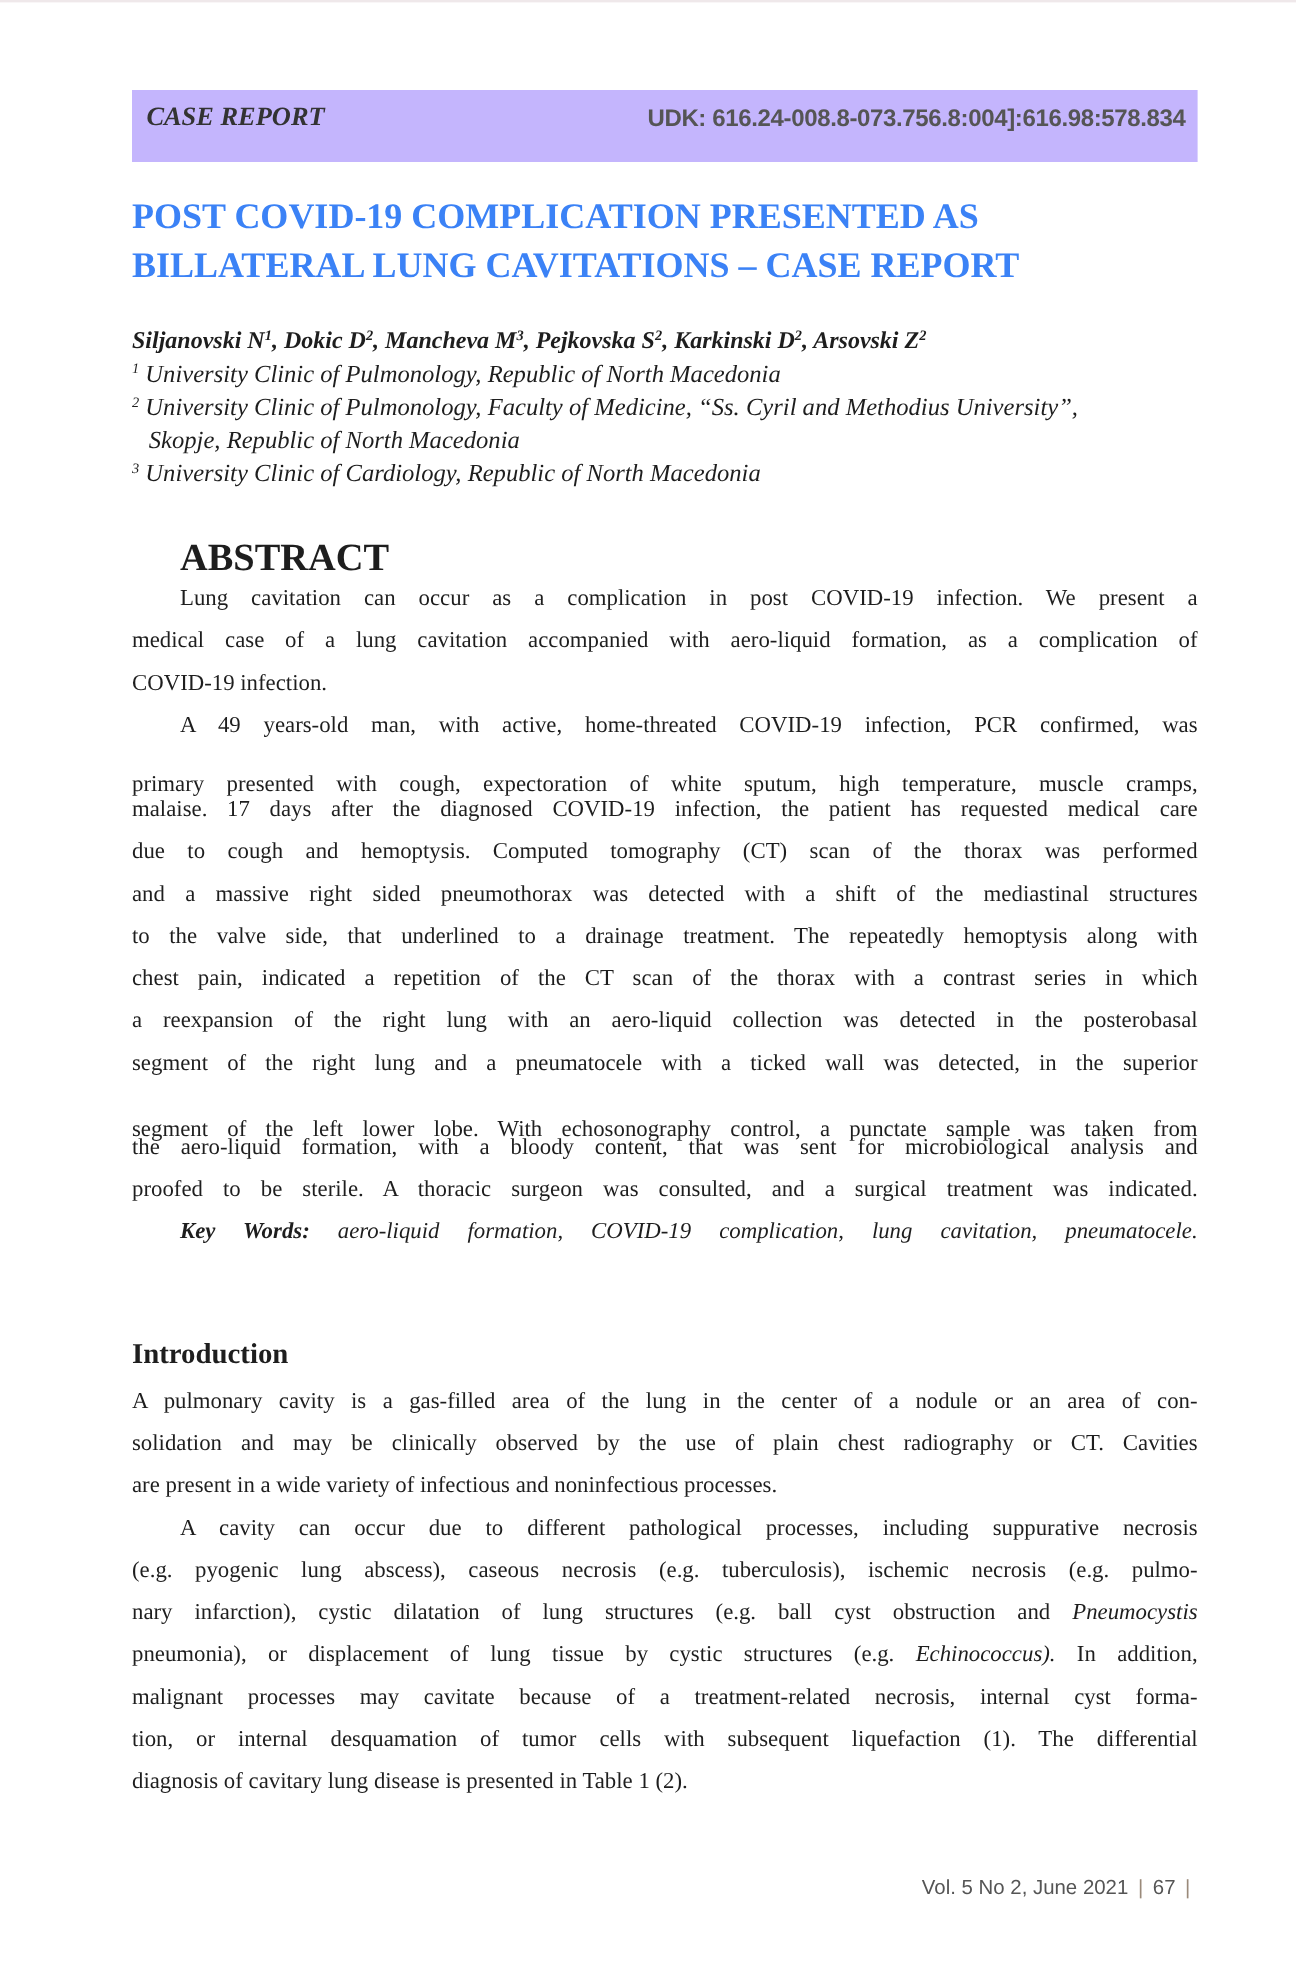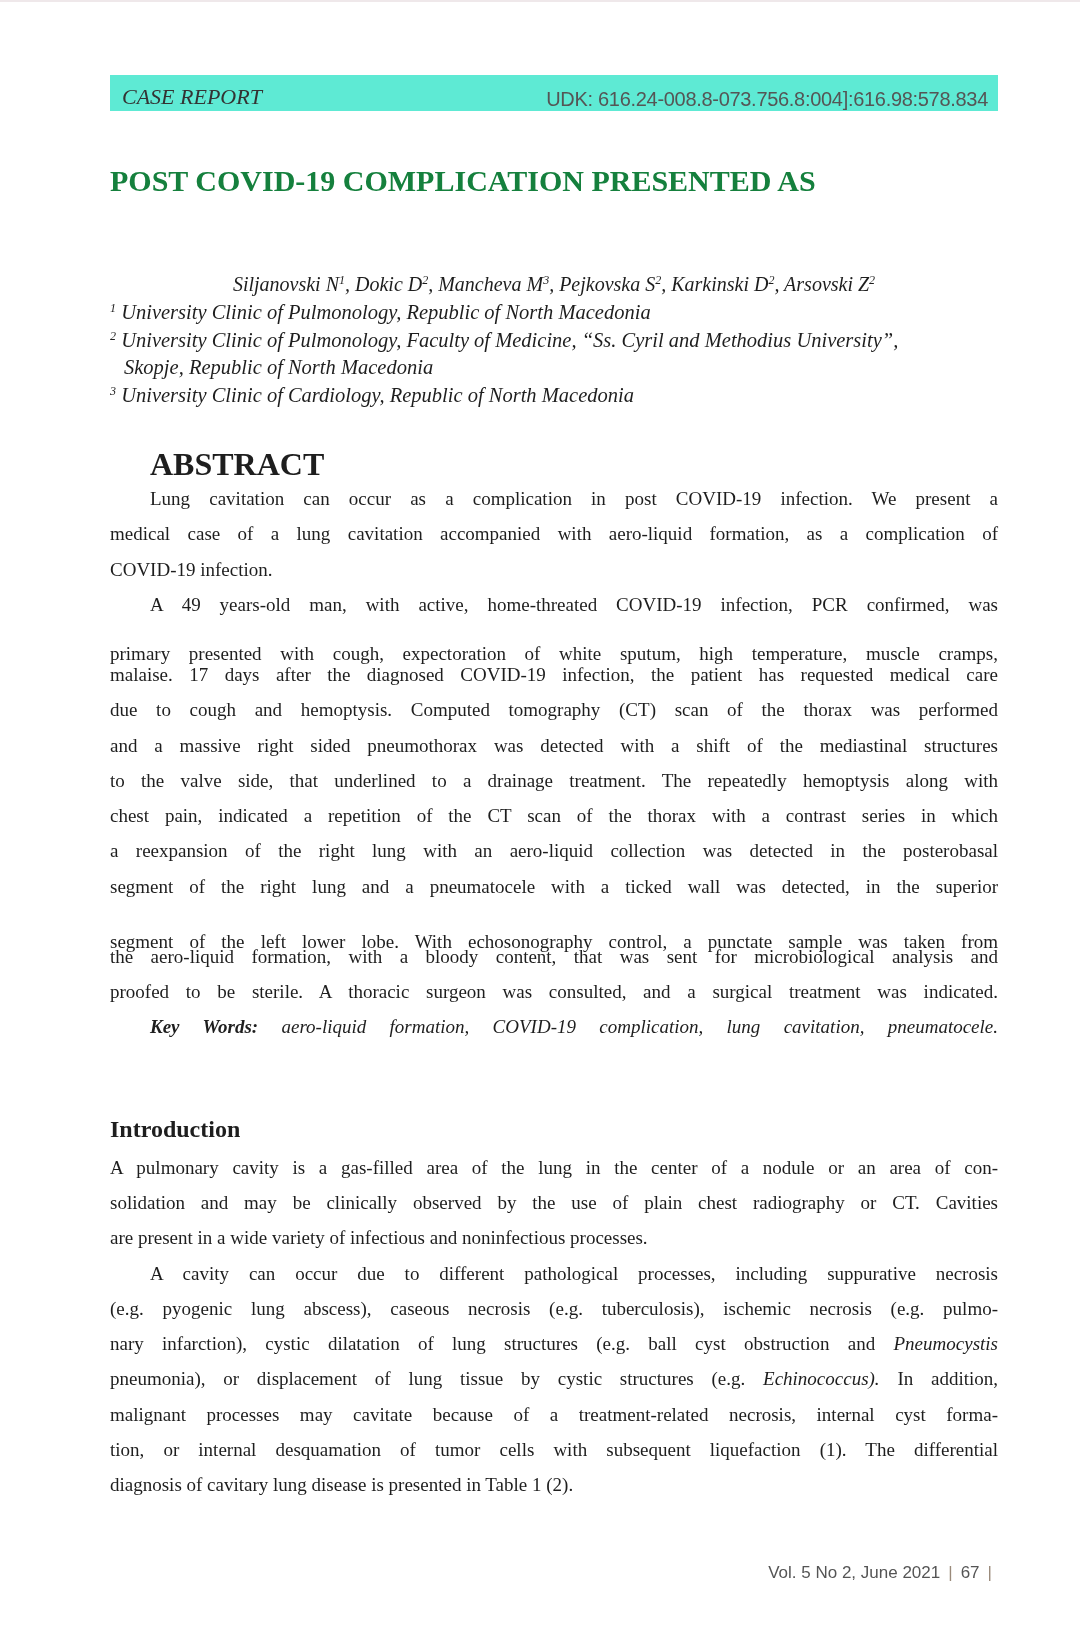--- a/index.html
+++ b/index.html
@@ -1,26 +1,26 @@
 <!DOCTYPE html>
 <html><head>
 <meta charset="utf-8">
 <style>
   html, body { margin: 0; padding: 0; background: #ffffff; }
   body { width: 1080px; height: 1649px; position: relative; overflow: hidden;
          font-family: "Liberation Serif", "DejaVu Serif", serif; color: #1e1e1e; }
-  .band { position: absolute; left: 110px; top: 75px; width: 888px; height: 36px; background: #5eead4; }
+  .band { position: absolute; left: 110px; top: 75px; width: 888px; height: 60px; background: #c4b5fd; font-weight: bold; }
   .band-left { position: absolute; left: 12px; top: 9px; font-style: italic; font-size: 22px; color: #333; }
   .band-right { position: absolute; right: 10px; top: 13px; font-family: "Liberation Sans", "DejaVu Sans", sans-serif;
                 font-size: 20px; color: #555; letter-spacing: -0.3px; }
   .title { position: absolute; left: 110px; top: 160px; width: 900px; font-weight: bold; font-size: 30px;
-           line-height: 41px; color: #15803d; }
+           line-height: 41px; color: #3b82f6; }
   .line { position: absolute; left: 110px; width: 888px; white-space: nowrap; font-size: 19px; line-height: 26px; }
   .just { text-align: justify; text-align-last: justify; }
-  .authors { top: 271px; font-weight: normal; font-style: italic; font-size: 20px; text-align: center; }
+  .authors { top: 271px; font-weight: bold; font-style: italic; font-size: 20px; }
   .aff { font-style: italic; font-size: 20.5px; }
   .abs-head { position: absolute; left: 150px; top: 446px; font-weight: bold; font-size: 32px; }
   .intro-head { position: absolute; left: 110px; top: 1116px; font-weight: bold; font-size: 24px; }
   sup { font-size: 12px; vertical-align: 7px; line-height: 0; }
   .indent { padding-left: 40px; width: 848px; }
   .kw-label { font-weight: bold; font-style: italic; }
   .kw-text { font-style: italic; }
   .footer { position: absolute; right: 80px; top: 1563px; font-family: "Liberation Sans", "DejaVu Sans", sans-serif;
             font-size: 17px; color: #555; }
   .footer .sep { color: #9a8a7a; margin: 0 8px; }
@@ -31,20 +31,21 @@
 
 <div class="top-edge"></div>
 
 <div class="band">
   <span class="band-left">CASE REPORT</span>
   <span class="band-right">UDK: 616.24-008.8-073.756.8:004]:616.98:578.834</span>
 </div>
 
 <div class="title">
   <div>POST COVID-19 COMPLICATION PRESENTED AS</div>
+  <div>BILLATERAL LUNG CAVITATIONS – CASE REPORT</div>
 </div>
 
 <div class="line authors">
   <span><span>Siljanovski N</span><sup>1</sup></span>,
   <span><span>Dokic D</span><sup>2</sup></span>,
   <span><span>Mancheva M</span><sup>3</sup></span>,
   <span><span>Pejkovska S</span><sup>2</sup></span>,
   <span><span>Karkinski D</span><sup>2</sup></span>,
   <span><span>Arsovski Z</span><sup>2</sup></span>
 </div>

